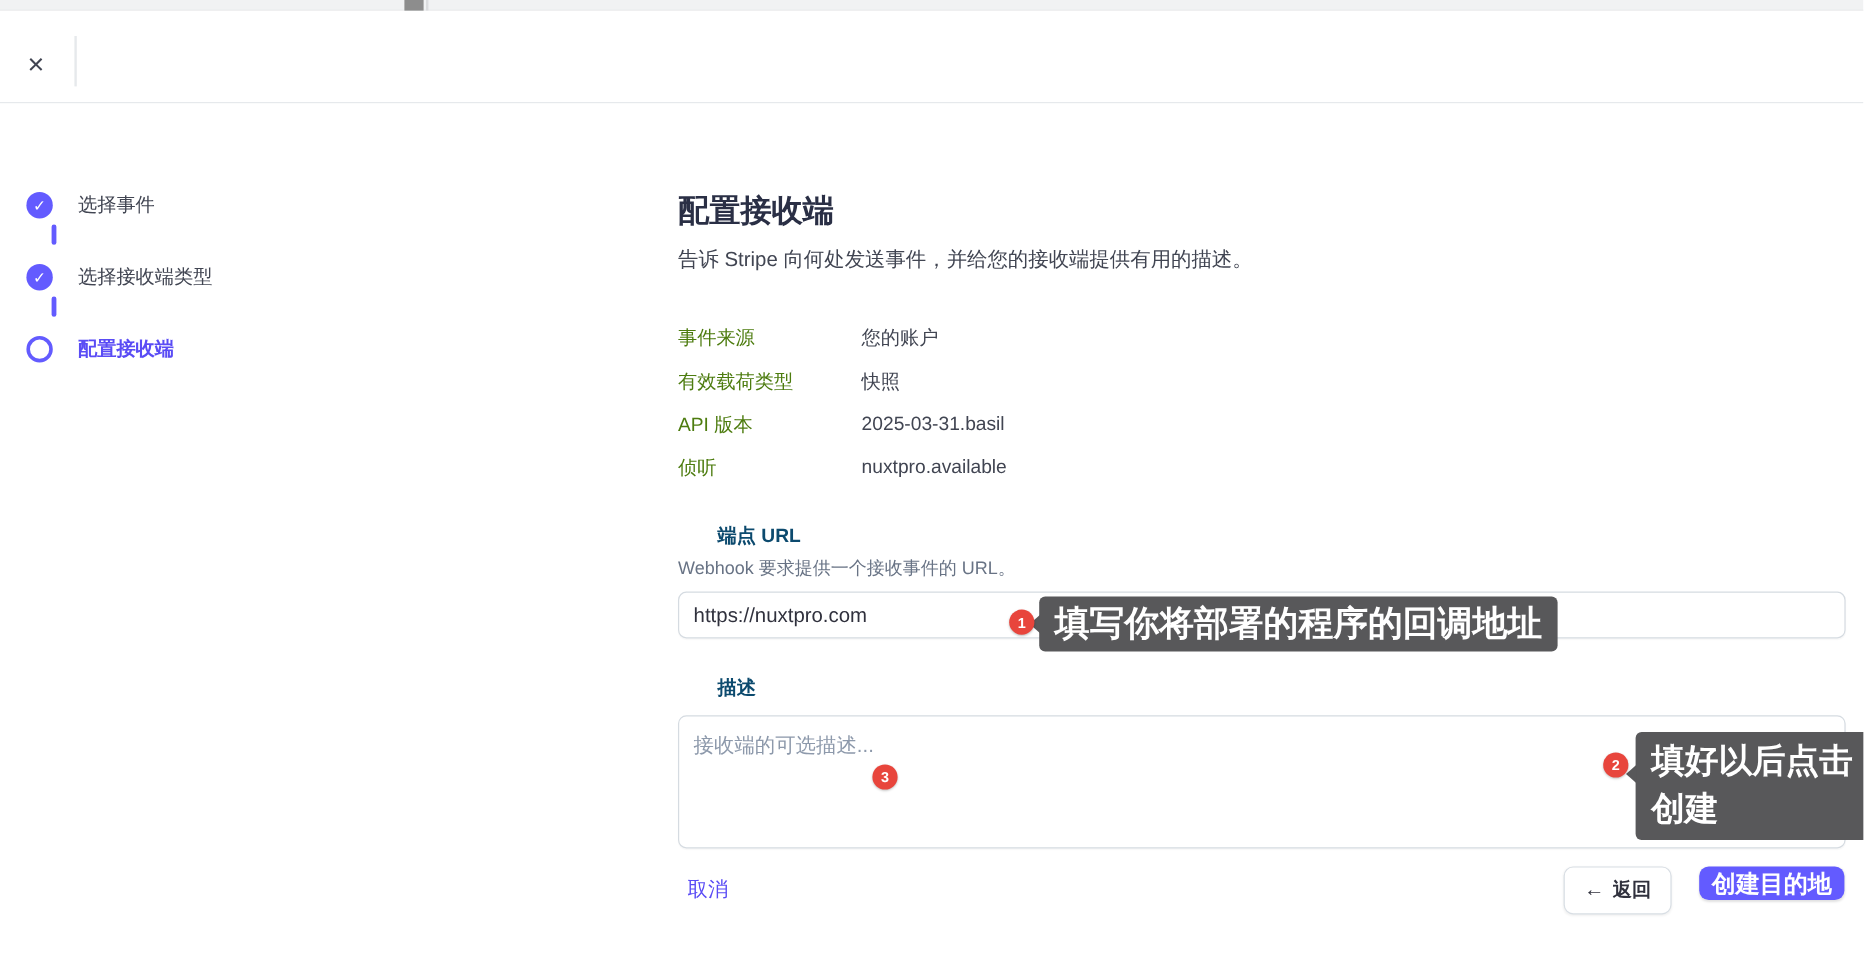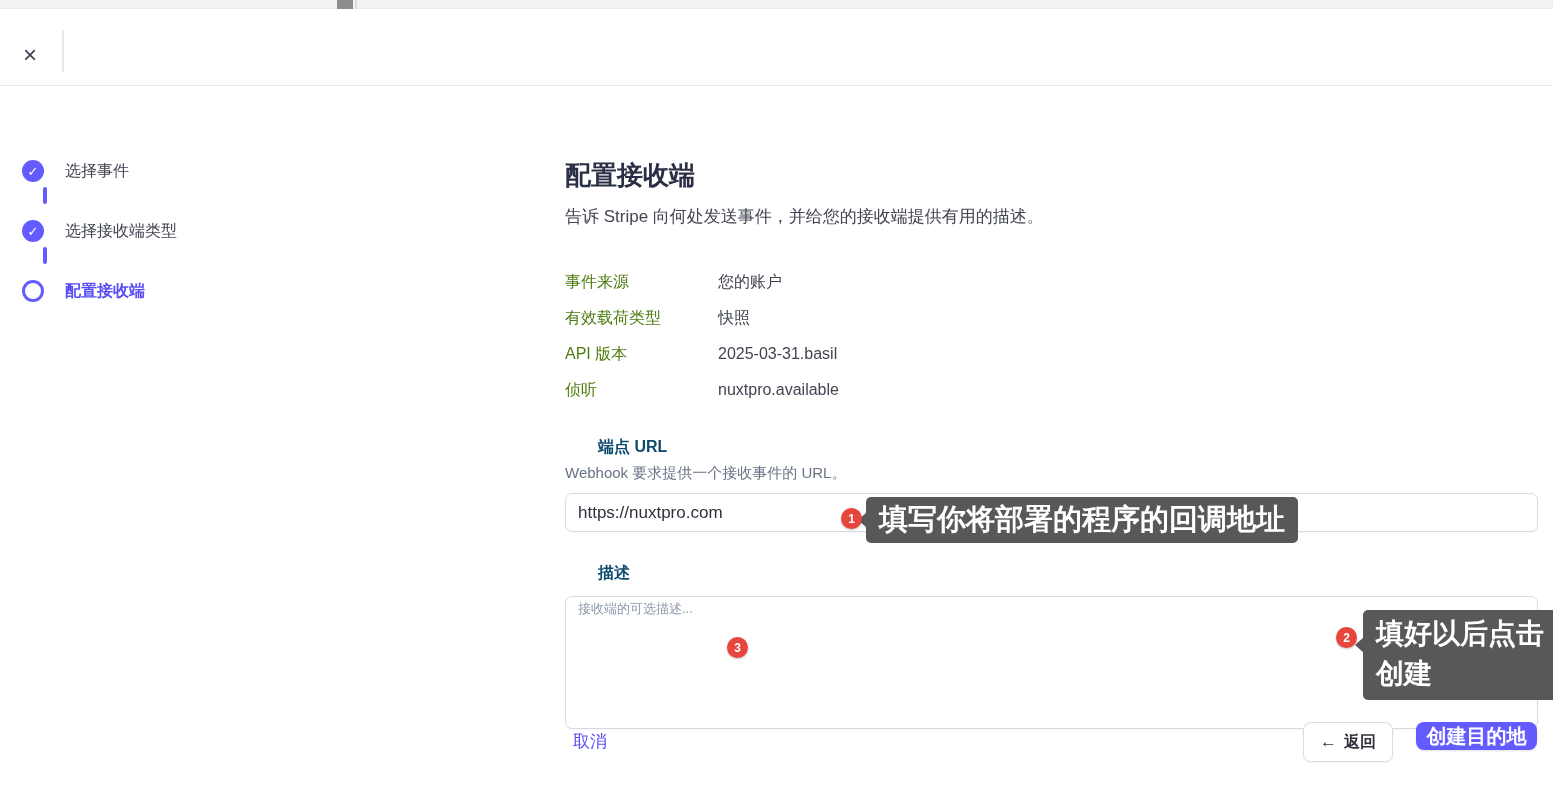--- a/index.html
+++ b/index.html
@@ -63,24 +63,24 @@
   .url-input {
     position: absolute; top: 493px; left: 0; width: 973px; height: 39px;
     border: 1px solid #d5dbe1; border-radius: 7px; background: #fff;
     box-shadow: 0 1px 1px rgba(0,0,0,0.03);
     padding: 0 12px; font-size: 17px; color: #30313d; outline: none;
     font-family: "Liberation Sans", "DejaVu Sans", sans-serif;
   }
 
   .desc-label { top: 563px; }
   .desc-textarea {
-    position: absolute; top: 596px; left: 0; width: 973px; height: 133px;
+    position: absolute; top: 596px; left: 0; width: 973px; height: 111px;
     border: 1px solid #d5dbe1; border-radius: 7px; background: #fff;
     box-shadow: 0 1px 1px rgba(0,0,0,0.03);
-    padding: 3px 12px; font-size: 13px; color: #30313d; outline: none; resize: none;
+    padding: 13px 12px; font-size: 17px; color: #30313d; outline: none; resize: none;
     font-family: "Liberation Sans", "DejaVu Sans", sans-serif;
   }
   .desc-textarea::placeholder { color: #8d99ab; opacity: 1; }
 
   .cancel-link { position: absolute; top: 730px; left: 573px; font-size: 17px; color: #5a4cf5; cursor: pointer; text-decoration: none; }
 
   .back-btn {
     position: absolute; top: 722px; left: 1303px; width: 90px; height: 40px;
     background: #fff; border: 1px solid #d8dee4; border-radius: 8px;
     box-shadow: 0 1px 2px rgba(0,0,0,0.06);

